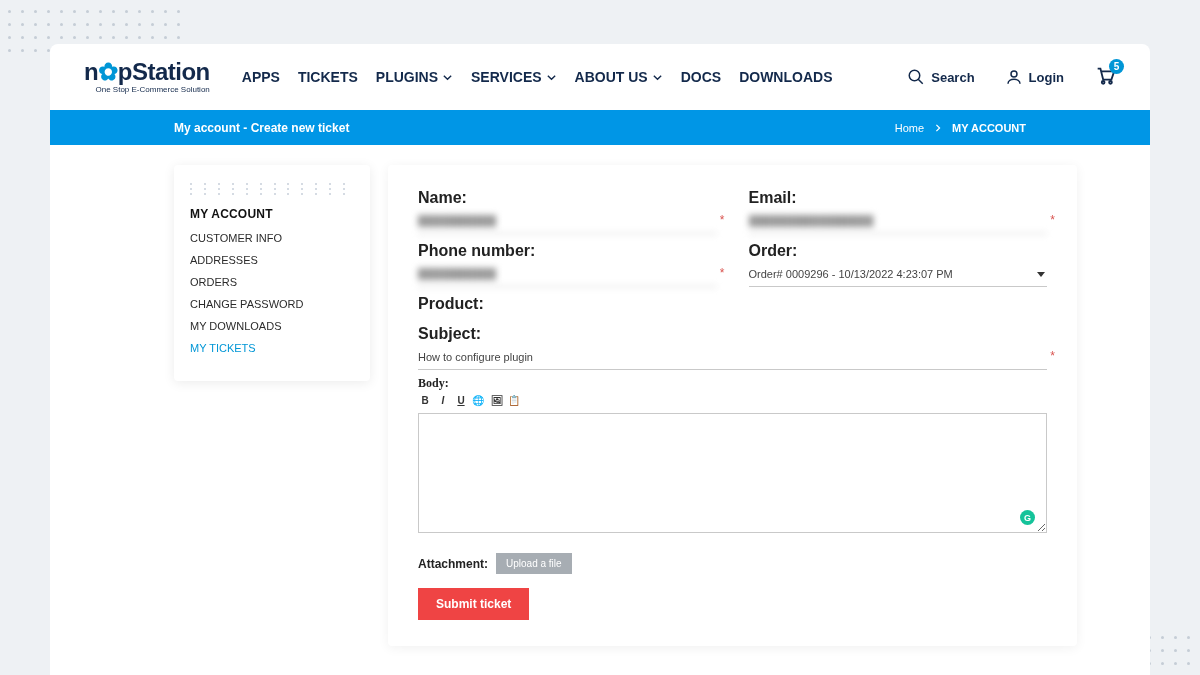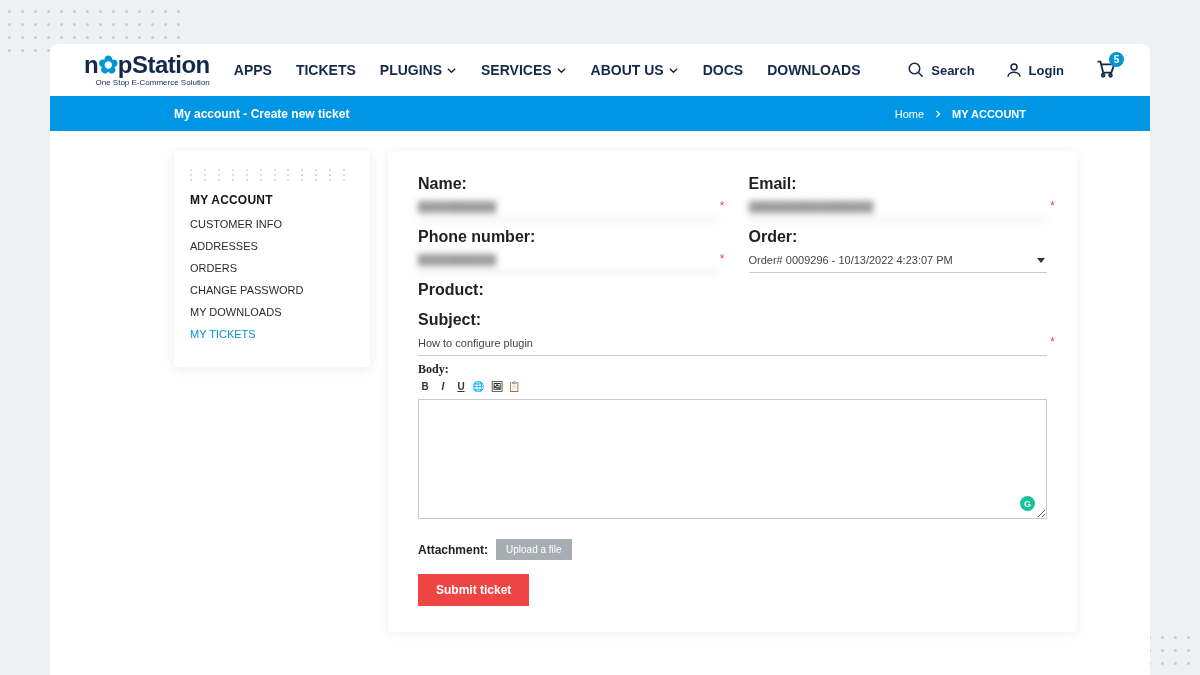--- a/index.html
+++ b/index.html
@@ -25,33 +25,33 @@
 
 .page {
   position: absolute;
   top: 44px; left: 50px; right: 50px; bottom: 0;
   background: #fff;
   border-radius: 8px 8px 0 0;
   overflow: hidden;
 }
 
 .header {
-  height: 52px;
+  height: 66px;
   display: flex;
   align-items: center;
   padding: 0 34px;
 }
 .logo {
   display: flex; flex-direction: column; line-height: 1;
 }
 .logo-main { font-size: 24px; font-weight: 800; color: #13294b; letter-spacing: -0.5px; }
 .logo-main .accent { color: #0096d6; }
 .logo-sub { font-size: 8px; color: #13294b; align-self: flex-end; margin-top: 2px; }
 
-.nav { display: flex; gap: 24px; margin-left: 24px; justify-content: flex-end; }
+.nav { display: flex; gap: 18px; margin-left: 32px; justify-content: flex-end; }
 .nav-item { font-size: 14px; font-weight: 700; color: #13294b; display: flex; align-items: center; gap: 4px; cursor: pointer; }
 .nav-item svg { width: 11px; height: 11px; stroke: #13294b; }
 
 .header-actions { margin-left: auto; display: flex; align-items: center; gap: 30px; }
 .action { display: flex; align-items: center; gap: 6px; font-size: 13px; font-weight: 700; color: #13294b; cursor: pointer; }
 .action svg { width: 18px; height: 18px; stroke: #13294b; fill: none; stroke-width: 2; }
 .cart-wrap { position: relative; cursor: pointer; }
 .cart-wrap svg { width: 22px; height: 22px; stroke: #13294b; fill: none; stroke-width: 2; }
 .cart-badge {
   position: absolute; top: -5px; right: -8px;

